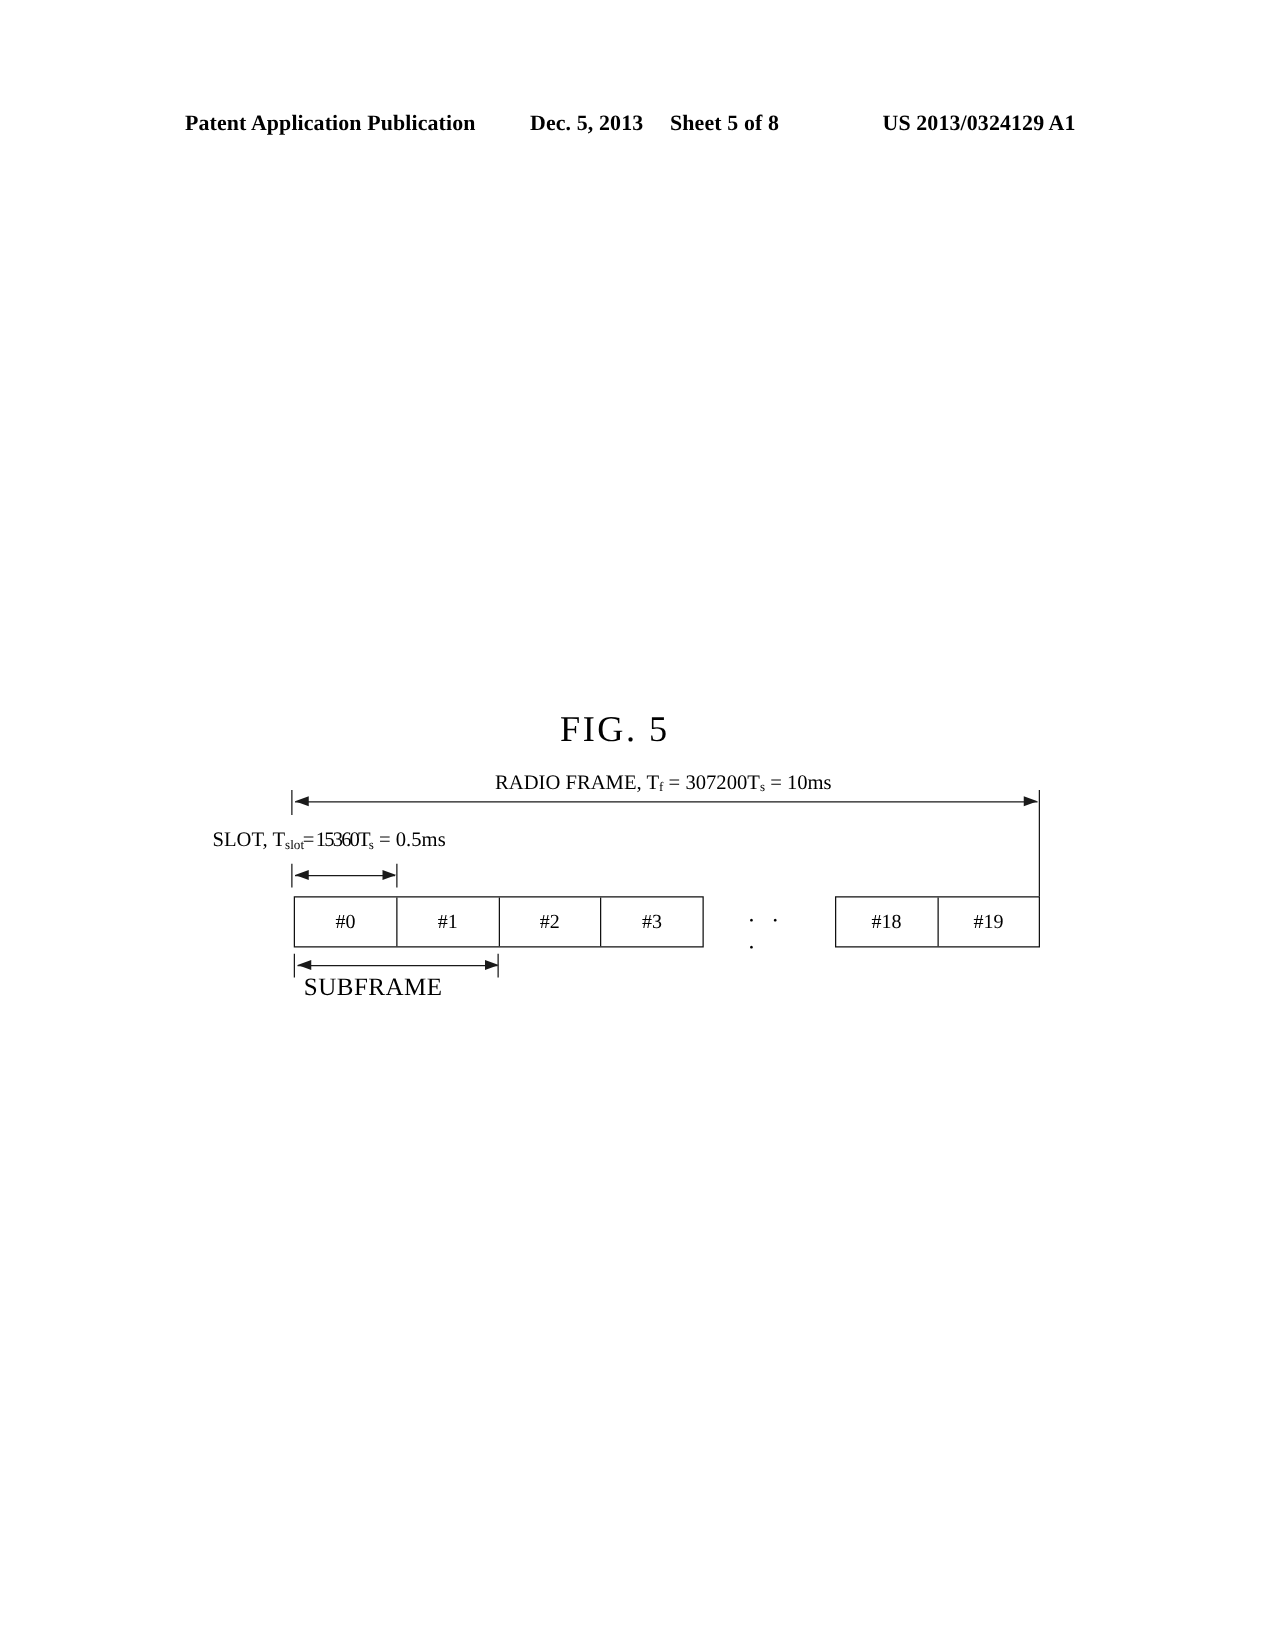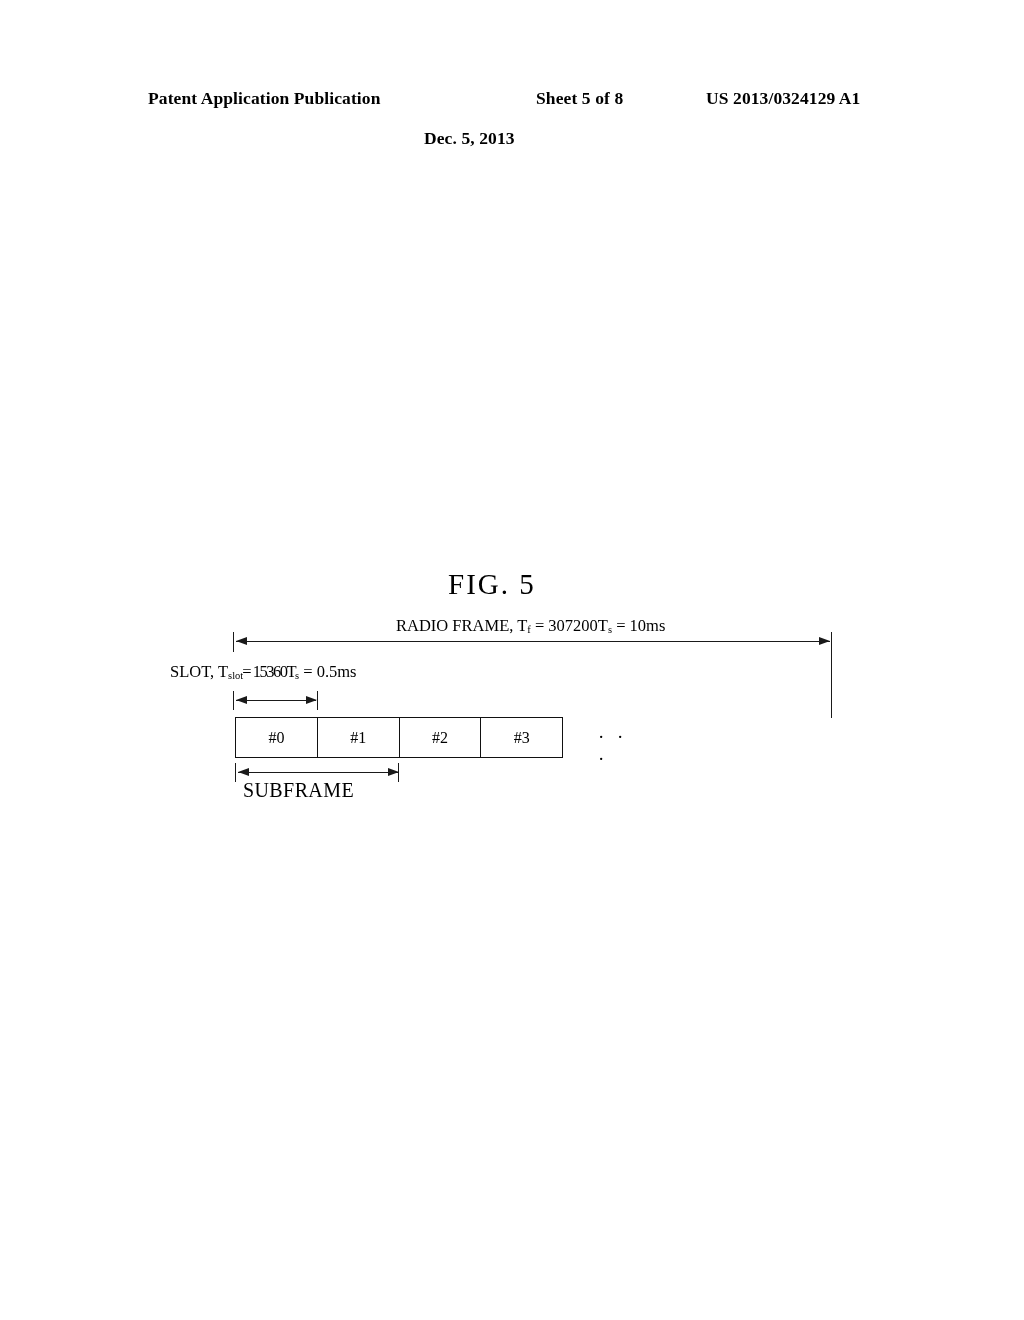--- a/index.html
+++ b/index.html
@@ -24,21 +24,21 @@
     top: 88px;
     width: 768px;
     height: 24px;
     font-family: "Liberation Serif", "DejaVu Serif", serif;
     font-weight: bold;
     font-size: 17.5px;
     letter-spacing: 0.1px;
     white-space: nowrap;
   }
   .hdr-pub      { position: absolute; left: 0px;   top: 0px; margin-left: 20px; }
-  .hdr-date     { position: absolute; left: 296px; top: 0px; margin-top: 40px; }
+  .hdr-date     { position: absolute; left: 296px; top: 0px; }
   .hdr-sheet    { position: absolute; left: 408px; top: 0px; }
   .hdr-docnum   { position: absolute; left: 578px; top: 0px; }
 
   
   .figure {
     position: absolute;
     left: 0;
     top: 0;
     width: 1024px;
     height: 1244px;
@@ -204,20 +204,24 @@
 
   <div class="box-row box-row-left">
     <div class="cell">#0</div>
     <div class="cell">#1</div>
     <div class="cell">#2</div>
     <div class="cell">#3</div>
   </div>
 
   <div class="ellipsis">· · ·</div>
 
+  <div class="box-row box-row-right">
+    <div class="cell">#18</div>
+    <div class="cell">#19</div>
+  </div>
 
   <div class="hline sf-line"></div>
   <div class="vtick sf-tick-l"></div>
   <div class="vtick sf-tick-r"></div>
   <div class="arrowhead left  sf-ah-l"></div>
   <div class="arrowhead right sf-ah-r"></div>
 
   <div class="cap cap-subframe">SUBFRAME</div>
 
 </div>

